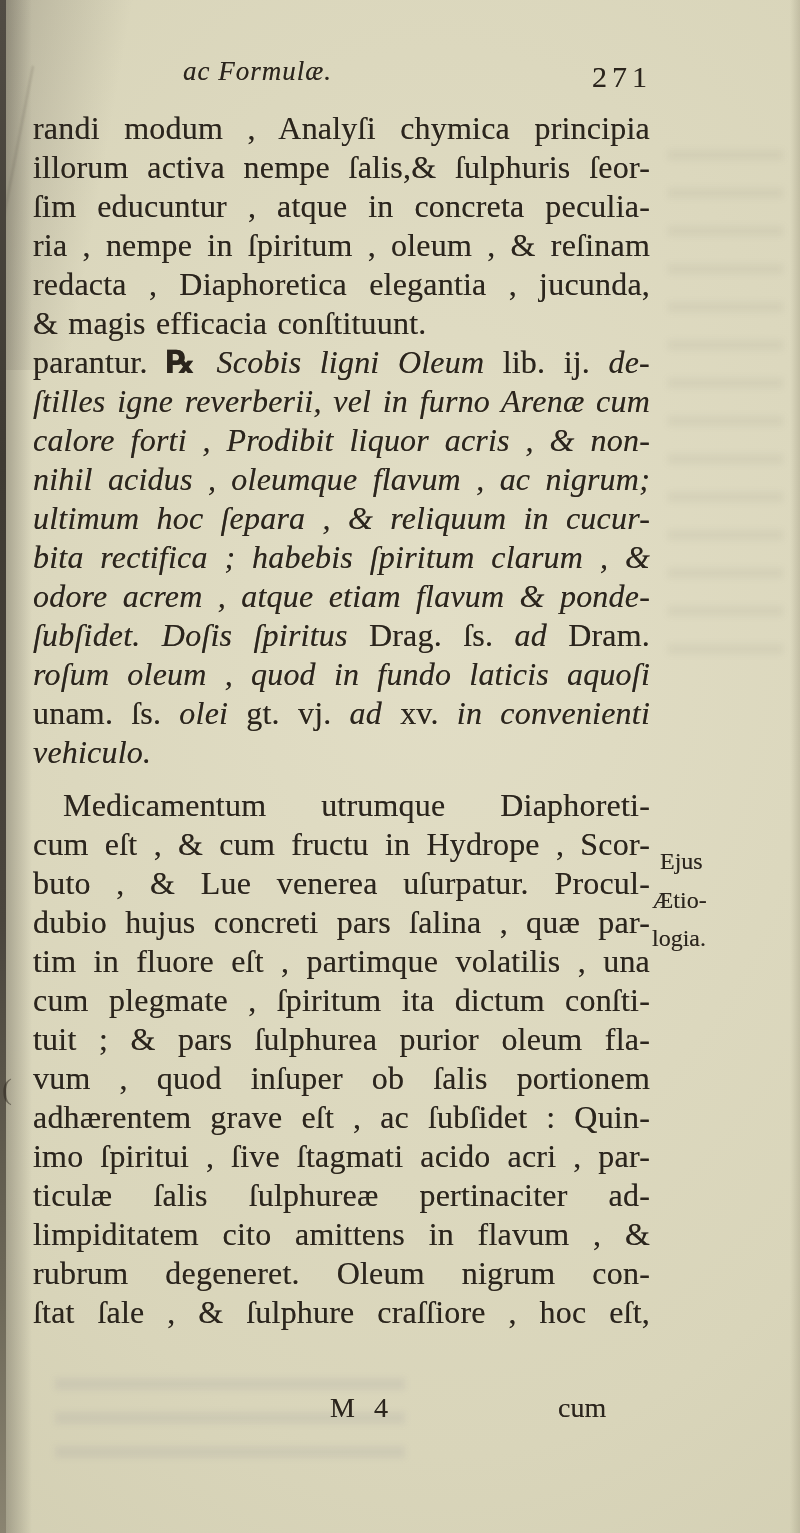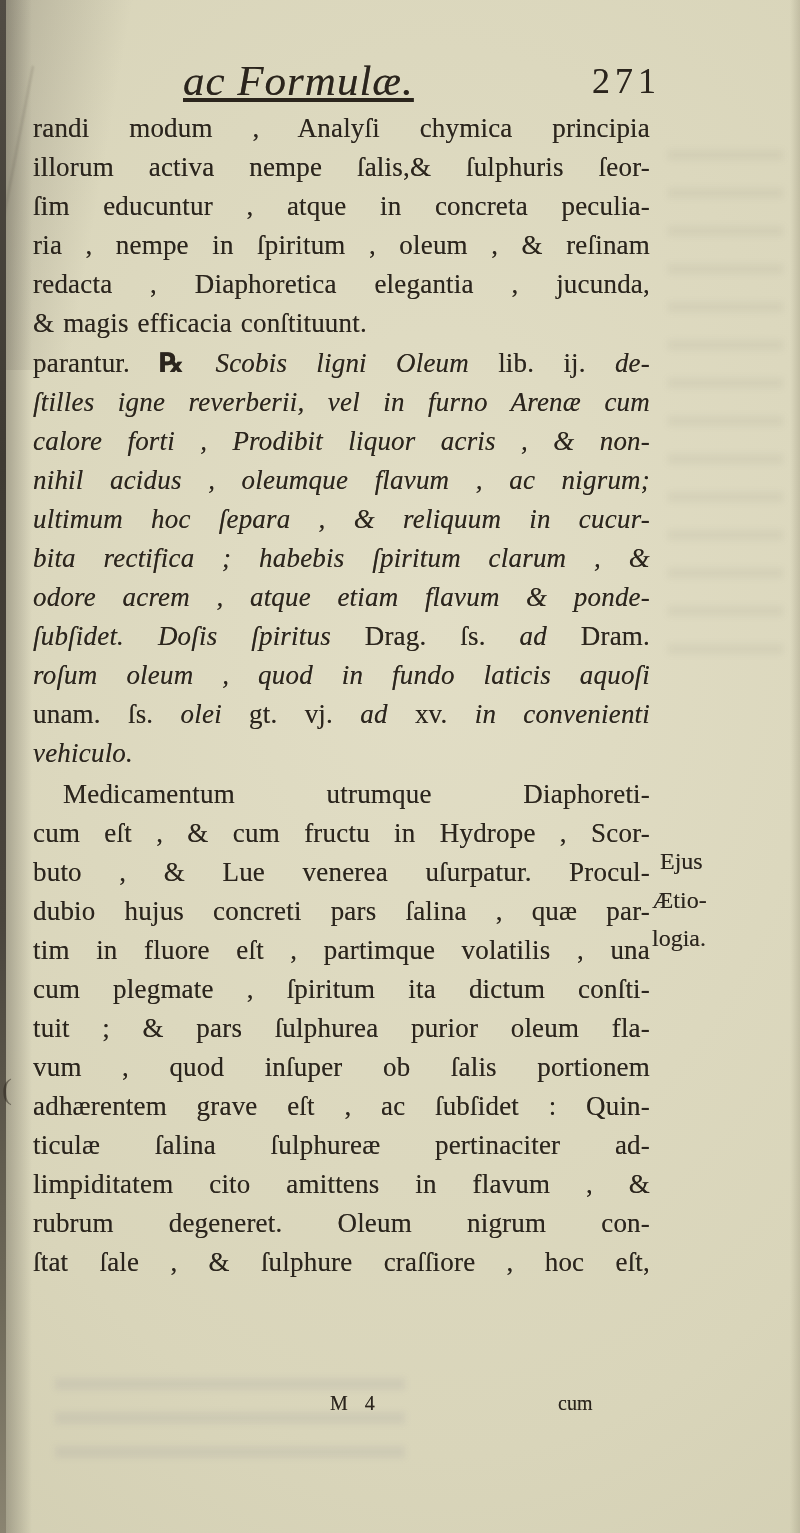--- a/index.html
+++ b/index.html
@@ -20,37 +20,37 @@
     background:rgba(90,85,72,.25);transform:rotate(11deg);transform-origin:top;filter:blur(1px);}
   .right-edge{position:absolute;right:0;top:0;width:10px;height:100%;
     background:linear-gradient(270deg,rgba(150,145,120,.35),rgba(150,145,120,0));}
   .ghost-a{position:absolute;left:55px;top:1378px;width:350px;height:90px;
     background:repeating-linear-gradient(180deg,rgba(120,115,140,.10) 0 12px,rgba(0,0,0,0) 12px 34px);filter:blur(3px);}
   .ghost-b{position:absolute;left:668px;top:150px;width:115px;height:520px;
     background:repeating-linear-gradient(180deg,rgba(120,115,100,.08) 0 10px,rgba(0,0,0,0) 10px 38px);filter:blur(3px);}
   .margin-mark{position:absolute;left:2px;top:1072px;font-size:30px;opacity:.5;}
 
   
-  .header-title{position:absolute;left:183px;top:56px;font-style:italic;font-size:43px;letter-spacing:1px;
-    text-shadow:0 0 .5px rgba(43,37,29,.55);text-decoration:underline;}
-  .page-number{position:absolute;left:592px;top:60px;font-size:36px;letter-spacing:5px;
+  .header-title{position:absolute;left:183px;top:56px;font-style:italic;font-size:27px;letter-spacing:1px;
+    text-shadow:0 0 .5px rgba(43,37,29,.55);}
+  .page-number{position:absolute;left:592px;top:60px;font-size:30px;letter-spacing:5px;
     text-shadow:0 0 .5px rgba(43,37,29,.55);}
   .text-block{position:absolute;left:33px;top:109px;width:617px;}
-  .line{font-size:27px;line-height:39px;letter-spacing:.2px;word-spacing:2px;
+  .line{font-size:32px;line-height:39px;letter-spacing:.2px;word-spacing:2px;
     text-align:justify;text-align-last:justify;
     text-shadow:0 0 .5px rgba(43,37,29,.55);}
   .line.nojust{text-align:right;text-align-last:left;}
   .line.ind{text-indent:30px;}
-  .line.para{margin-top:2px;}
+  .line.para{margin-top:14px;}
   .it{font-style:italic;}
   .rx{font-family:"DejaVu Sans","DejaVu Serif",serif;font-weight:bold;font-style:normal;}
   .margin-notes{position:absolute;left:652px;top:842px;width:140px;
     font-size:24px;line-height:38.5px;text-shadow:0 0 .5px rgba(43,37,29,.5);}
   .margin-notes .n0{margin-left:8px;}
-  .sig-row{position:absolute;left:33px;top:1392px;width:617px;height:40px;font-size:20px;
+  .sig-row{position:absolute;left:33px;top:1392px;width:617px;height:40px;font-size:28px;
     text-shadow:0 0 .5px rgba(43,37,29,.55);}
   .sig-mark{position:absolute;left:297px;word-spacing:12px;}
   .catchword{position:absolute;left:525px;}
 </style>
 </head>
 <body>
 
 <div class="page">
 
   <div class="corner-patch"></div>
@@ -84,21 +84,22 @@
       <div class="line nojust"><span class="it">vehiculo.</span></div>
       <div class="line ind para"><span>Medicamentum utrumque Diaphoreti-</span></div>
       <div class="line"><span>cum eſt , &amp; cum fructu in Hydrope , Scor-</span></div>
       <div class="line"><span>buto , &amp; Lue venerea uſurpatur. Procul-</span></div>
       <div class="line"><span>dubio hujus concreti pars ſalina , quæ par-</span></div>
       <div class="line"><span>tim in fluore eſt , partimque volatilis , una</span></div>
       <div class="line"><span>cum plegmate , ſpiritum ita dictum conſti-</span></div>
       <div class="line"><span>tuit ; &amp; pars ſulphurea purior oleum fla-</span></div>
       <div class="line"><span>vum , quod inſuper ob ſalis portionem</span></div>
       <div class="line"><span>adhærentem grave eſt , ac ſubſidet : Quin-</span></div>
-      <div class="line"><span>ticulæ ſalina ſulphureæ pertinaciter ad-</span></div>
+      <div class="line"><span>imo ſpiritui , ſive ſtagmati acido acri , par-</span></div>
+      <div class="line"><span>ticulæ ſalis ſulphureæ pertinaciter ad-</span></div>
       <div class="line"><span>limpiditatem cito amittens in flavum , &amp;</span></div>
       <div class="line"><span>rubrum degeneret.  Oleum nigrum con-</span></div>
       <div class="line"><span>ſtat ſale , &amp; ſulphure craſſiore , hoc eſt,</span></div>
     </div>
 
   <div class="margin-notes">
     <div class="n0">Ejus</div>
     <div class="n1">Ætio-</div>
     <div class="n2">logia.</div>
   </div>

